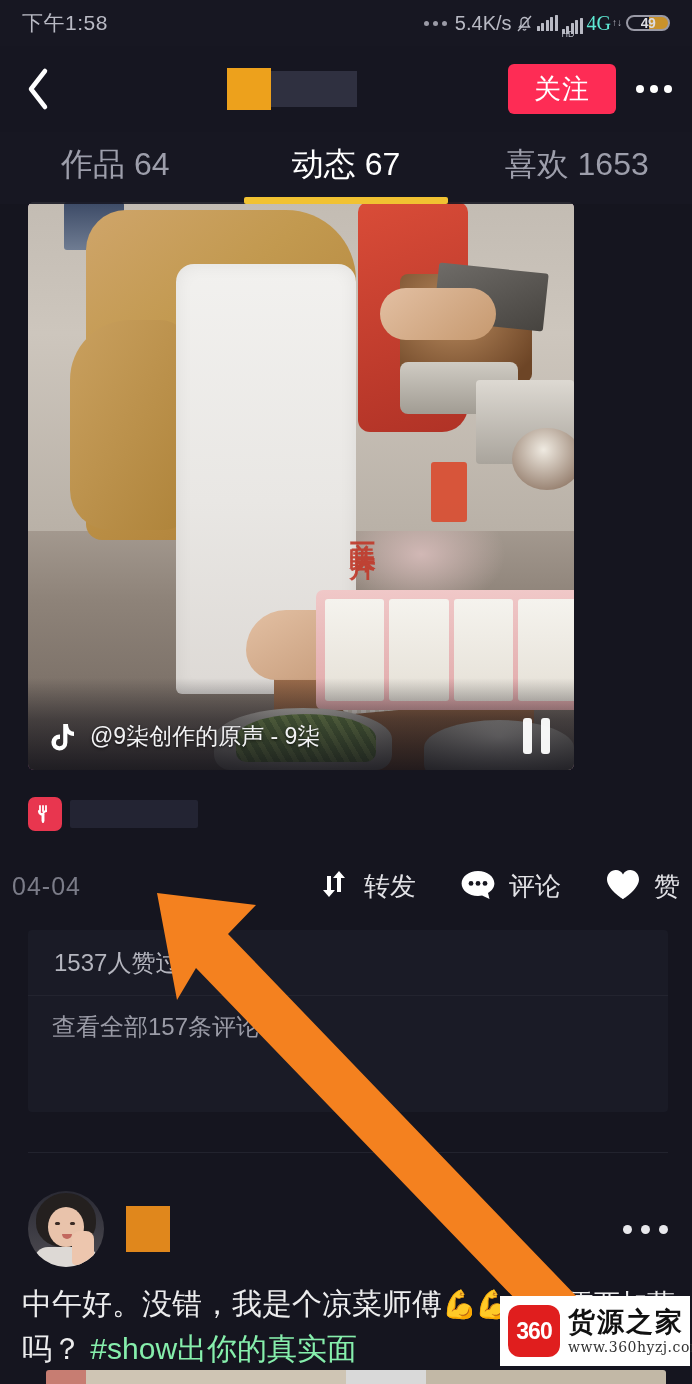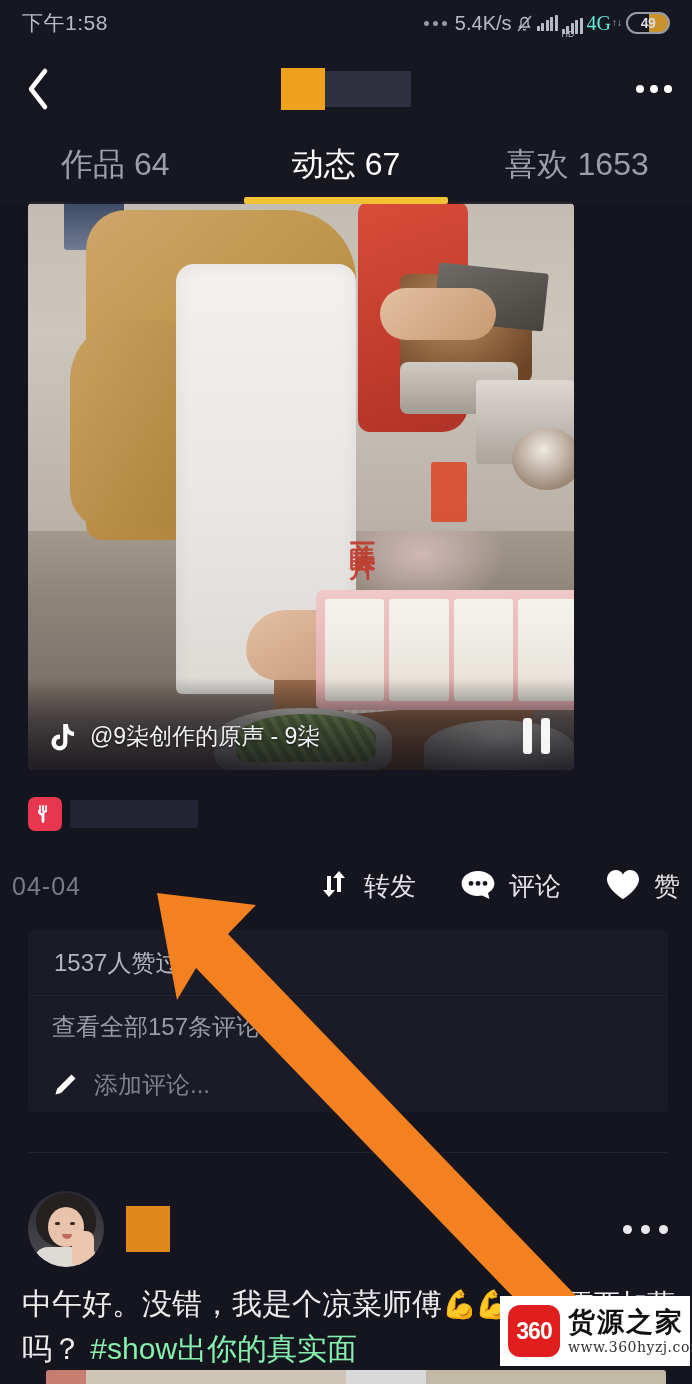--- a/index.html
+++ b/index.html
@@ -33,21 +33,21 @@
   .bell svg { display: block; }
   .bars { display: flex; align-items: flex-end; gap: 1.5px; height: 16px; }
   .bars i { width: 3px; background: #b9bac4; display: block; border-radius: .5px; }
   .bars i:nth-child(1){height:5px}.bars i:nth-child(2){height:8px}
   .bars i:nth-child(3){height:11px}.bars i:nth-child(4){height:14px}.bars i:nth-child(5){height:16px}
   .hdwrap { position: relative; display: flex; align-items: flex-end; height: 22px; }
   .hd-label { position: absolute; top: -2px; left: 0; font-size: 9px; color: #b9bac4; font-weight: normal; line-height: 1; margin-top: 20px; }
   .netgen { color: #5eead4; font-size: 20px; font-family: Liberation Serif, serif; }
   .netarrows { font-size: 10px; color:#b9bac4; line-height: 1; margin-left:-3px;}
   .battery {
-    width: 44px; height: 22px; border: 2px solid #9a9aa6; border-radius: 11px;
+    width: 44px; height: 16px; border: 2px solid #9a9aa6; border-radius: 11px;
     display: flex; align-items: center; justify-content: center; position: relative;
     background: linear-gradient(to right, transparent 0%, transparent 52%, #c8922c 52%, #c8922c 100%);
   }
   .battery span { font-size: 14px; color: #dcdce2; font-weight: bold; letter-spacing: -.5px; }
 
   
   .navbar {
     position: absolute; top: 46px; left: 0; width: 692px; height: 86px;
     display: flex; align-items: center; z-index: 35;
     background: rgba(23,23,34,0.92);
@@ -357,20 +357,21 @@
       <span>
         <svg width="26" height="44" viewBox="0 0 26 44">
           <polyline points="20,4 6,22 20,40" fill="none" stroke="#ffffff" stroke-width="4.5" stroke-linecap="round" stroke-linejoin="round"></polyline>
         </svg>
       </span>
     </div>
     <div class="nav-title">
       <span class="redact-orange"></span>
       <span class="redact-gray"></span>
     </div>
+    <div class="follow-btn">关注</div>
     <div class="nav-more">
       <i></i>
         <i></i>
         <i></i>
     </div>
   </div>
 
   <div class="tabs">
     <div class="tab">
       <span class="tab-label">作品 64</span>
@@ -480,28 +481,20 @@
     </div>
   </div>
 
   <div class="cbox">
     <div class="cbox-likes">
       <span>1537人赞过</span>
     </div>
     <div class="cbox-viewall">
       <span>查看全部157条评论</span>
     </div>
-    <div class="cbox-add">
-      <span class="pencil">
-        <svg width="26" height="26" viewBox="0 0 26 26">
-          <path d="M19.5 2.5 L23.5 6.5 L9 21 L3.5 22.5 L5 17 Z" fill="#ffffff"></path>
-        </svg>
-      </span>
-      <span>添加评论...</span>
-    </div>
   </div>
 
   <div class="divider"></div>
 
   <div class="post2-head">
     <div class="avatar">
       <span class="av-hair"></span>
       <span class="av-face"></span>
       <span class="av-eye l"></span>
       <span class="av-eye r"></span>

